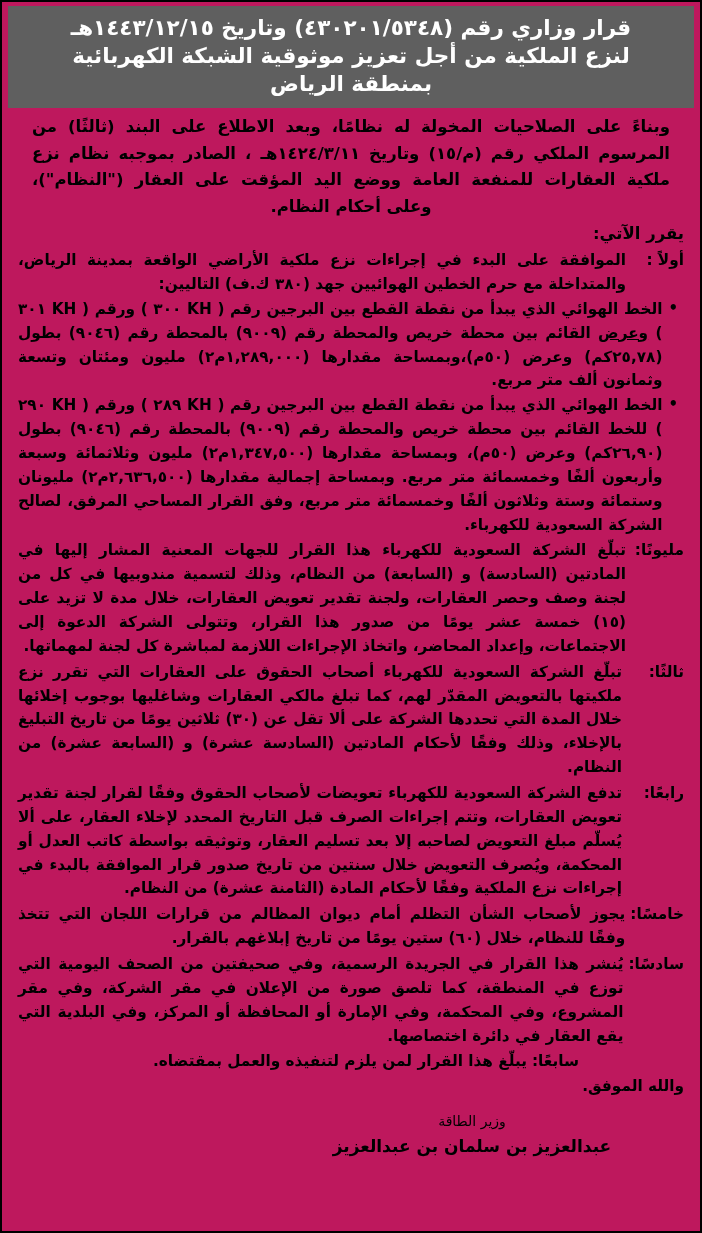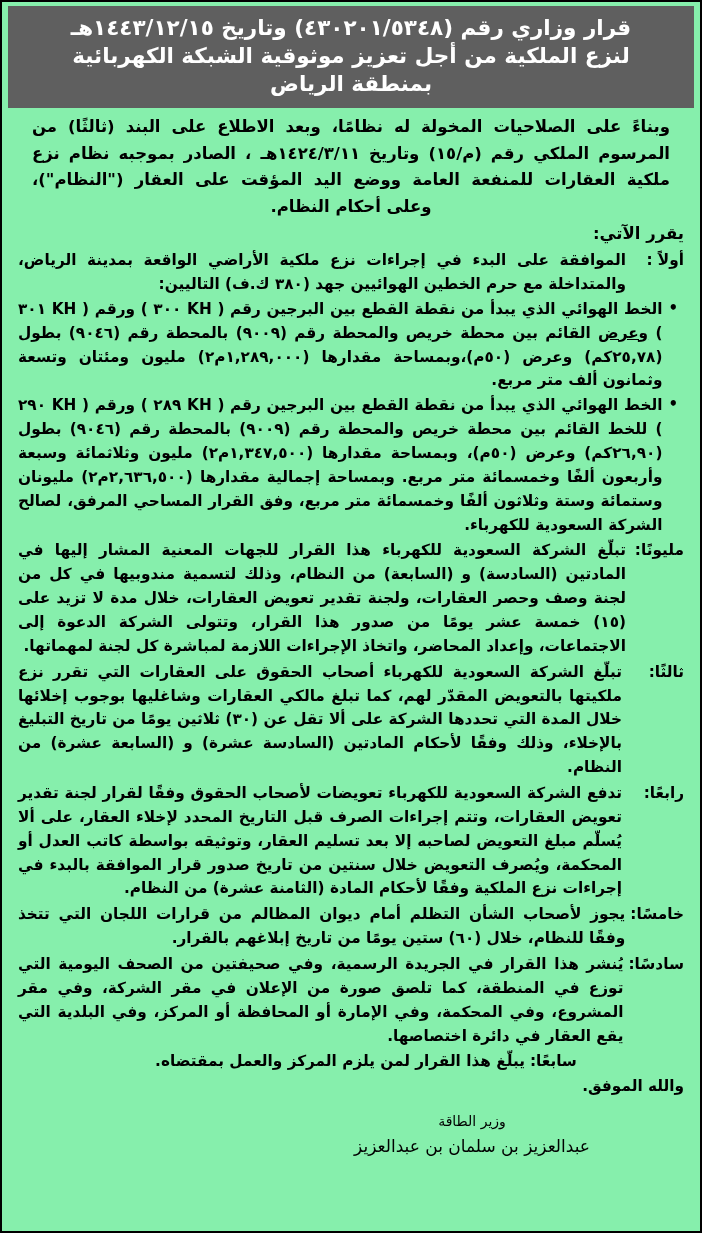--- a/index.html
+++ b/index.html
@@ -7,21 +7,21 @@
     padding: 0;
     background: #ffffff;
   }
   body {
     font-family: "DejaVu Sans", "Liberation Sans", sans-serif;
   }
   #page {
     width: 702px;
     height: 1233px;
     box-sizing: border-box;
-    background: #86efac;
+    background: #be185d;
     border: 2px solid #000000;
     position: relative;
     overflow: hidden;
     direction: rtl;
   }
   .inner {
     box-sizing: border-box;
     padding: 4px 6px 2px 6px;
     height: 100%;
   }
@@ -128,21 +128,21 @@
     text-align: center;
     width: 300px;
   }
   .sig-title {
     font-size: 14px;
     font-weight: normal;
     line-height: 1.5;
   }
   .sig-name {
     font-size: 17px;
-    font-weight: normal;
+    font-weight: bold;
     line-height: 1.5;
     margin-top: 2px;
   }
   .closing {
     font-size: 15.3px;
     font-weight: bold;
     text-align: right;
     line-height: 1.6;
     padding-left: 110px;
   }
@@ -205,21 +205,21 @@
         <div class="clause-body">يجوز لأصحاب الشأن التظلم أمام ديوان المظالم من قرارات اللجان التي تتخذ وفقًا للنظام، خلال (٦٠) ستين يومًا من تاريخ إبلاغهم بالقرار.</div>
       </div>
 
       <div class="clause tight">
         <div class="clause-label">سادسًا:</div>
         <div class="clause-body">يُنشر هذا القرار في الجريدة الرسمية، وفي صحيفتين من الصحف اليومية التي توزع في المنطقة، كما تلصق صورة من الإعلان في مقر الشركة، وفي مقر المشروع، وفي المحكمة، وفي الإمارة أو المحافظة أو المركز، وفي البلدية التي يقع العقار في دائرة اختصاصها.</div>
       </div>
 
       <div class="clause tight" style="justify-content:center; padding-left:30px;">
         <div class="clause-label">سابعًا:</div>
-        <div class="clause-body" style="flex:0 1 auto; text-align-last:right;">يبلّغ هذا القرار لمن يلزم المركز والعمل بمقتضاه.</div>
+        <div class="clause-body" style="flex:0 1 auto; text-align-last:right;">يبلّغ هذا القرار لمن يلزم لتنفيذه والعمل بمقتضاه.</div>
       </div>
 
       <div class="closing">والله الموفق.</div>
 
       <div class="sig-wrap">
         <div class="sig-title">وزير الطاقة</div>
         <div class="sig-name">عبدالعزيز بن سلمان بن عبدالعزيز</div>
       </div>
 
     </div>

